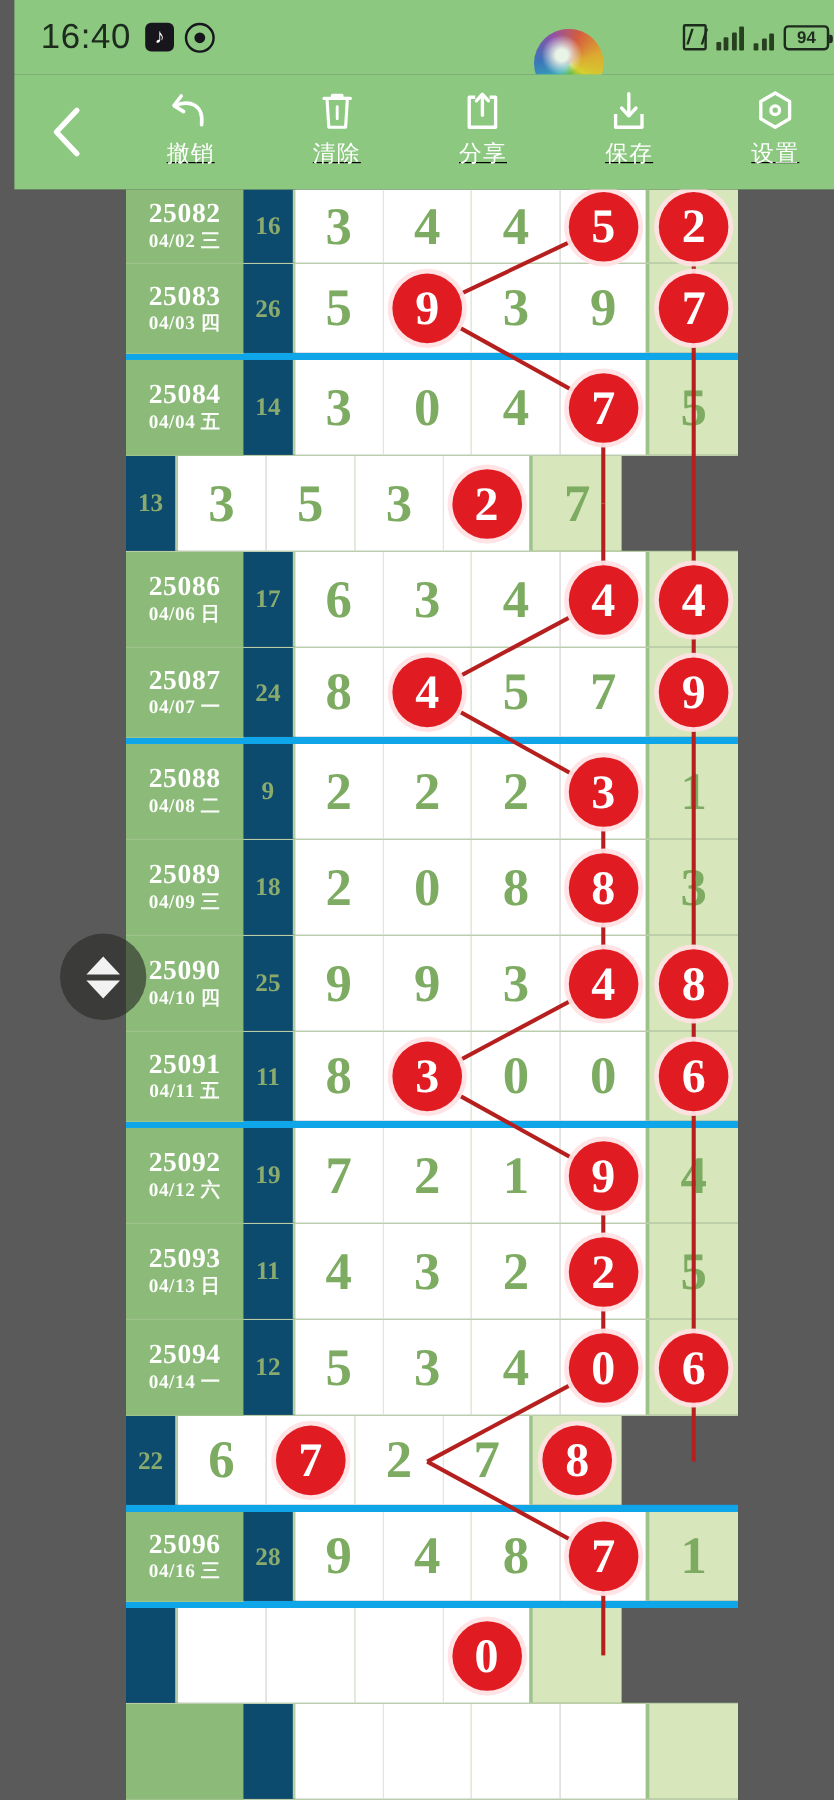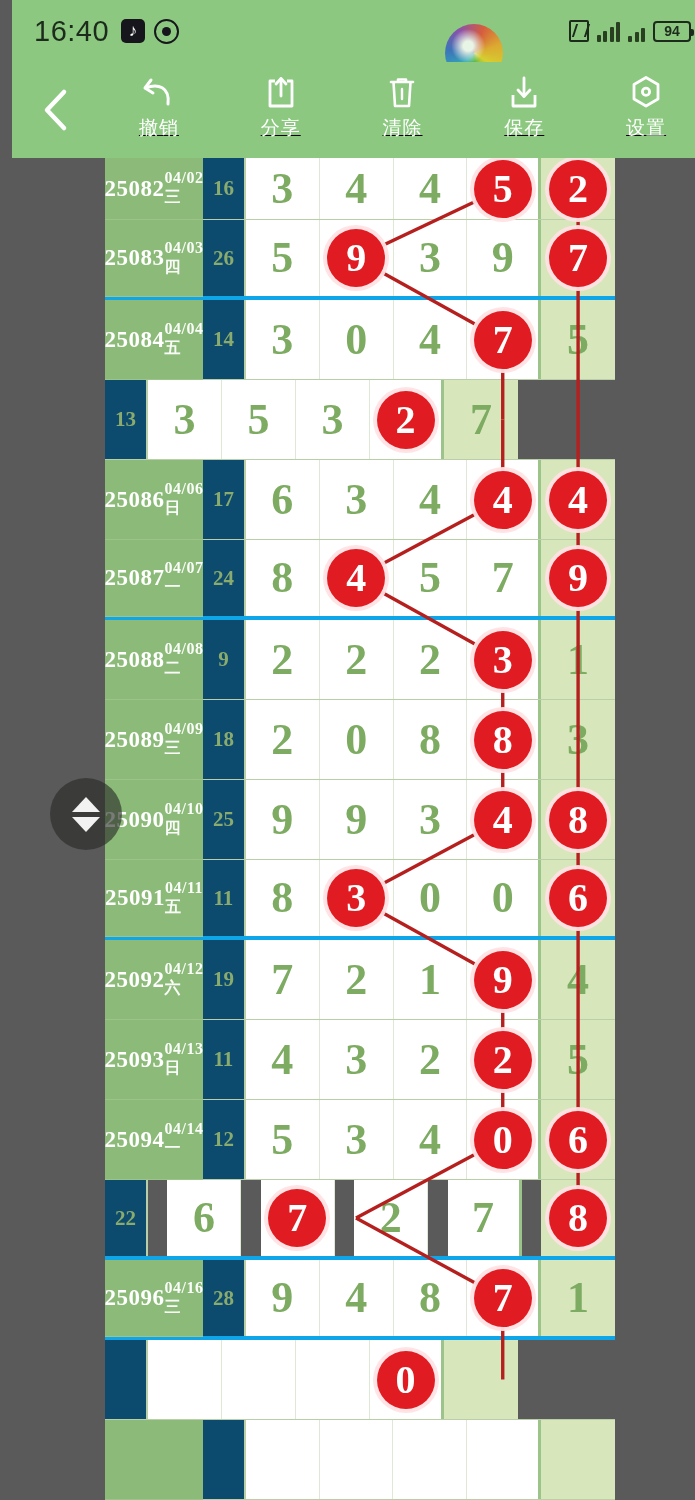--- a/index.html
+++ b/index.html
@@ -112,27 +112,27 @@
     width: 510px; height: 1342px;
     overflow: hidden;
   }
   .grid { position: relative; width: 510px; }
 
   .row {
     display: flex; position: relative;
     height: 80px;
     border-bottom: 1px solid #b9cfa7;
   }
-  .row.thick { border-bottom: 4px solid #0ea5e9; justify-content: space-between; }
+  .row.thick { border-bottom: 6px solid #0ea5e9; }
   .row.first { height: 62px; }
   .row.first .issue-no { font-size: 23px; }
 
   .cell-issue {
     width: 98px; background: #8cbb79;
-    display: flex; flex-direction: row; align-items: center; justify-content: center;
+    display: flex; flex-direction: column; align-items: center; justify-content: center;
     color: #ffffff;
     border-bottom: 1px solid #9cc48a;
     margin-bottom: -1px;
   }
   .issue-no { font-size: 23px; font-weight: bold; letter-spacing: .5px; line-height: 1.12;
               font-family: "Liberation Serif", serif; }
   .issue-date { font-size: 16px; font-weight: bold; letter-spacing: .5px; opacity: .96;
                 font-family: "Liberation Serif", serif; }
 
   .cell-sum {
@@ -232,43 +232,43 @@
     <div class="tb-items">
 
       <div class="tb-item">
         <div class="tb-ico">
           <svg width="34" height="32" viewBox="0 0 34 32">
             <path d="M9 4 L3 12 L11 17" fill="none" stroke="#fff" stroke-width="3" stroke-linecap="round" stroke-linejoin="round"></path>
             <path d="M3.5 12 C16 7, 28 11, 26 28" fill="none" stroke="#fff" stroke-width="3" stroke-linecap="round"></path>
           </svg>
         </div>
         <div class="tb-label">撤销</div>
-      </div>
-
-      <div class="tb-item">
-        <div class="tb-ico">
-          <svg width="32" height="34" viewBox="0 0 32 34">
-            <path d="M22 6 H27 V31 H5 V6 H10" fill="none" stroke="#fff" stroke-width="2.8" stroke-linejoin="round"></path>
-            <path d="M16 21 V4" stroke="#fff" stroke-width="2.8" stroke-linecap="round"></path>
-            <path d="M11 9 L16 3.5 L21 9" fill="none" stroke="#fff" stroke-width="2.8" stroke-linecap="round" stroke-linejoin="round"></path>
-          </svg>
-        </div>
-        <div class="tb-label">分享</div>
       </div>
 
       <div class="tb-item">
         <div class="tb-ico">
           <svg width="30" height="34" viewBox="0 0 30 34">
             <path d="M4 7 H26" stroke="#fff" stroke-width="2.6" stroke-linecap="round"></path>
             <path d="M11 7 V4.5 H19 V7" fill="none" stroke="#fff" stroke-width="2.6" stroke-linejoin="round"></path>
             <path d="M6.5 7 L8 31 H22 L23.5 7" fill="none" stroke="#fff" stroke-width="2.6" stroke-linejoin="round"></path>
             <path d="M15 14 V24" stroke="#fff" stroke-width="2.4" stroke-linecap="round"></path>
           </svg>
         </div>
         <div class="tb-label">清除</div>
+      </div>
+
+      <div class="tb-item">
+        <div class="tb-ico">
+          <svg width="32" height="34" viewBox="0 0 32 34">
+            <path d="M22 6 H27 V31 H5 V6 H10" fill="none" stroke="#fff" stroke-width="2.8" stroke-linejoin="round"></path>
+            <path d="M16 21 V4" stroke="#fff" stroke-width="2.8" stroke-linecap="round"></path>
+            <path d="M11 9 L16 3.5 L21 9" fill="none" stroke="#fff" stroke-width="2.8" stroke-linecap="round" stroke-linejoin="round"></path>
+          </svg>
+        </div>
+        <div class="tb-label">分享</div>
       </div>
 
       <div class="tb-item">
         <div class="tb-ico">
           <svg width="32" height="34" viewBox="0 0 32 34">
             <path d="M5 20 V31 H27 V20" fill="none" stroke="#fff" stroke-width="2.8" stroke-linejoin="round"></path>
             <path d="M16 3 V21" stroke="#fff" stroke-width="2.8" stroke-linecap="round"></path>
             <path d="M10 15 L16 21.5 L22 15" fill="none" stroke="#fff" stroke-width="2.8" stroke-linecap="round" stroke-linejoin="round"></path>
           </svg>
         </div>

